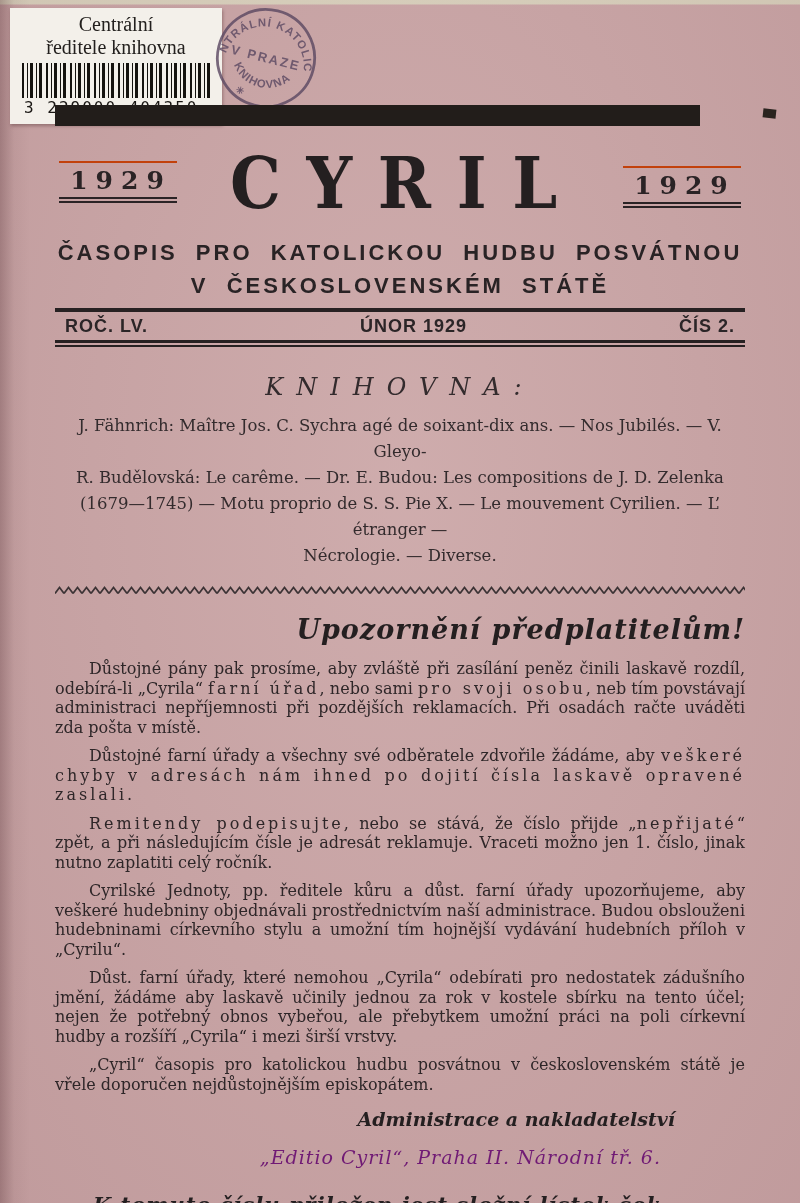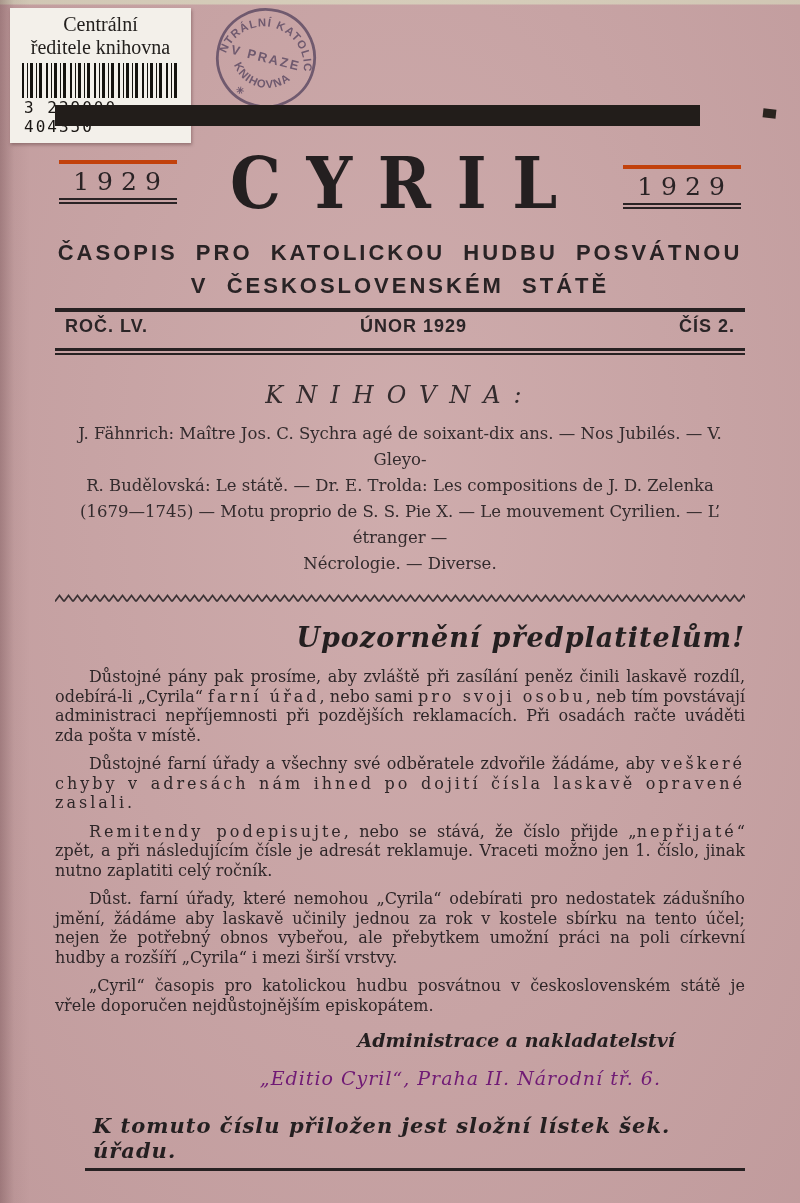--- a/index.html
+++ b/index.html
@@ -11,21 +11,21 @@
       radial-gradient(ellipse at 50% 40%, rgba(255,235,230,0.10), rgba(120,70,75,0.10)),
       linear-gradient(90deg, rgba(70,35,40,0.30) 0, rgba(70,35,40,0.06) 14px, rgba(0,0,0,0) 30px),
       linear-gradient(180deg, #d8d2bd 0, #d8d2bd 4px, rgba(0,0,0,0) 5px);
     overflow:hidden;
     font-family:"DejaVu Serif", serif;
     color:#2e2628;
   }
 
   
   .label {
-    position:absolute; left:10px; top:8px; width:181px; padding:5px 6px 7px;
+    position:absolute; left:10px; top:8px; width:212px; padding:5px 6px 7px;
     background:#f3f0ea; box-shadow:1px 2px 3px rgba(60,30,30,0.35);
     text-align:center;
   }
   .label .lib-name { font-family:"Liberation Serif", serif; font-size:20px; line-height:23px; color:#23201e; }
   .bars {
     height:38px; margin:4px 6px 0;
     background:repeating-linear-gradient(90deg,
       #15130f 0 2px, transparent 2px 5px,
       #15130f 5px 6px, transparent 6px 8px,
       #15130f 8px 11px, transparent 11px 14px,
@@ -45,32 +45,32 @@
   .stamp text { fill:#5d4a63; font-family:"Liberation Sans", sans-serif; font-weight:bold; }
 
   .band { position:absolute; left:55px; top:105px; width:645px; height:21px; background:#221d1a; }
   .band-speck { position:absolute; left:763px; top:109px; width:13px; height:9px; background:#2a241f; transform:rotate(6deg); }
 
   
   .content { position:relative; padding:140px 55px 0; }
   .masthead { display:flex; align-items:center; justify-content:space-between; height:84px; padding:0 4px; }
   .year { width:118px; text-align:center; }
   .year .yr-in {
-    display:block; border-top:4px solid #c2410c; border-bottom:6px double #2a2325;
-    font-weight:normal; font-size:25px; letter-spacing:8px; padding:3px 0 2px 6px; color:#2a2325;
+    display:block; border-top:2px solid #c2410c; border-bottom:6px double #2a2325;
+    font-weight:bold; font-size:25px; letter-spacing:8px; padding:3px 0 2px 6px; color:#2a2325;
   }
   .year.right { margin-top:10px; }
   .title {
     font-weight:bold; font-size:64px; letter-spacing:0.40em; padding-left:0.2em;
     color:#241f20; transform:scaleY(1.12); white-space:nowrap;
   }
   .subtitle { margin-top:12px; text-align:center; font-family:"Liberation Sans", sans-serif;
     font-weight:bold; font-size:22px; line-height:33px; letter-spacing:3px; word-spacing:9px; color:#292325; }
   .rule-thick { margin-top:6px; height:4px; background:#272122; }
-  .issue-row { display:flex; justify-content:space-between; align-items:center; padding:4px 10px 11px;
+  .issue-row { display:flex; justify-content:space-between; align-items:center; padding:4px 10px 3px;
     font-family:"Liberation Sans", sans-serif; font-weight:bold; font-size:18px; letter-spacing:1px; color:#2b2527; }
   .rule-double { height:7px; border-top:3px solid #272122; border-bottom:2px solid #272122; }
 
   
   .sommaire-head { margin-top:26px; text-align:center; font-style:italic; font-size:24px;
     letter-spacing:13px; color:#332b2d; }
   .sommaire-body { margin-top:12px; text-align:center; font-size:16.5px; line-height:26px; color:#332b2d; }
   .zigzag { margin-top:17px; }
   .zigzag svg { display:block; }
 
@@ -142,21 +142,21 @@
   <div class="issue-row">
     <span>ROČ. LV.</span>
     <span>ÚNOR 1929</span>
     <span>ČÍS 2.</span>
   </div>
   <div class="rule-double"></div>
 
   <div class="sommaire-head">KNIHOVNA:</div>
   <div class="sommaire-body">
     <div>J. Fähnrich: Maître Jos. C. Sychra agé de soixant-dix ans. — Nos Jubilés. — V. Gleyo-</div>
-    <div>R. Budělovská: Le státě. — Dr. E. Trolda: Les compositions de J. D. Zelenka</div>
+    <div>R. Budělovská: Le carême. — Dr. E. Budou: Les compositions de J. D. Zelenka</div>
     <div>(1679—1745) — Motu proprio de S. S. Pie X. — Le mouvement Cyrilien. — L’ étranger —</div>
     <div>Nécrologie. — Diverse.</div>
   </div>
 
   <div class="zigzag">
     <svg width="690" height="9">
       <defs>
         <pattern id="zz" width="9" height="9" patternUnits="userSpaceOnUse">
           <path d="M0,7.5 L4.5,1.5 L9,7.5" fill="none" stroke="#3c3335" stroke-width="1.7"></path>
         </pattern>
@@ -166,20 +166,21 @@
   </div>
 
   <div class="notice-head">Upozornění předplatitelům!</div>
 
   <p class="body-par"><span>Důstojné pány pak prosíme, aby zvláště při zasílání peněz činili laskavě rozdíl, odebírá-li „Cyrila“ </span><span class="sp">farní úřad</span><span>, nebo sami </span><span class="sp">pro svoji osobu</span><span>, neb tím povstávají administraci nepříjemnosti při pozdějších reklamacích. Při osadách račte uváděti zda pošta v místě.</span></p>
 
   <p class="body-par"><span>Důstojné farní úřady a všechny své odběratele zdvořile žádáme, aby </span><span class="sp">veškeré chyby v adresách nám ihned po dojití čísla laskavě opravené zaslali.</span></p>
 
   <p class="body-par"><span class="sp">Remitendy podepisujte</span><span>, nebo se stává, že číslo přijde „</span><span class="sp">nepřijaté</span><span>“ zpět, a při následujícím čísle je adresát reklamuje. Vraceti možno jen 1. číslo, jinak nutno zaplatiti celý ročník.</span></p>
 
+  <p class="body-par">Cyrilské Jednoty, pp. ředitele kůru a důst. farní úřady upozorňujeme, aby veškeré hudebniny objednávali prostřednictvím naší administrace. Budou obslouženi hudebninami církevního stylu a umožní tím hojnější vydávání hudebních příloh v „Cyrilu“.</p>
 
   <p class="body-par">Důst. farní úřady, které nemohou „Cyrila“ odebírati pro nedostatek zádušního jmění, žádáme aby laskavě učinily jednou za rok v kostele sbírku na tento účel; nejen že potřebný obnos vybeřou, ale přebytkem umožní práci na poli církevní hudby a rozšíří „Cyrila“ i mezi širší vrstvy.</p>
 
   <p class="body-par">„Cyril“ časopis pro katolickou hudbu posvátnou v československém státě je vřele doporučen nejdůstojnějším episkopátem.</p>
 
   <div class="admin">
     <div class="admin-1">Administrace a nakladatelství</div>
     <div class="admin-2">„Editio Cyril“, Praha II. Národní tř. 6.</div>
   </div>
 

